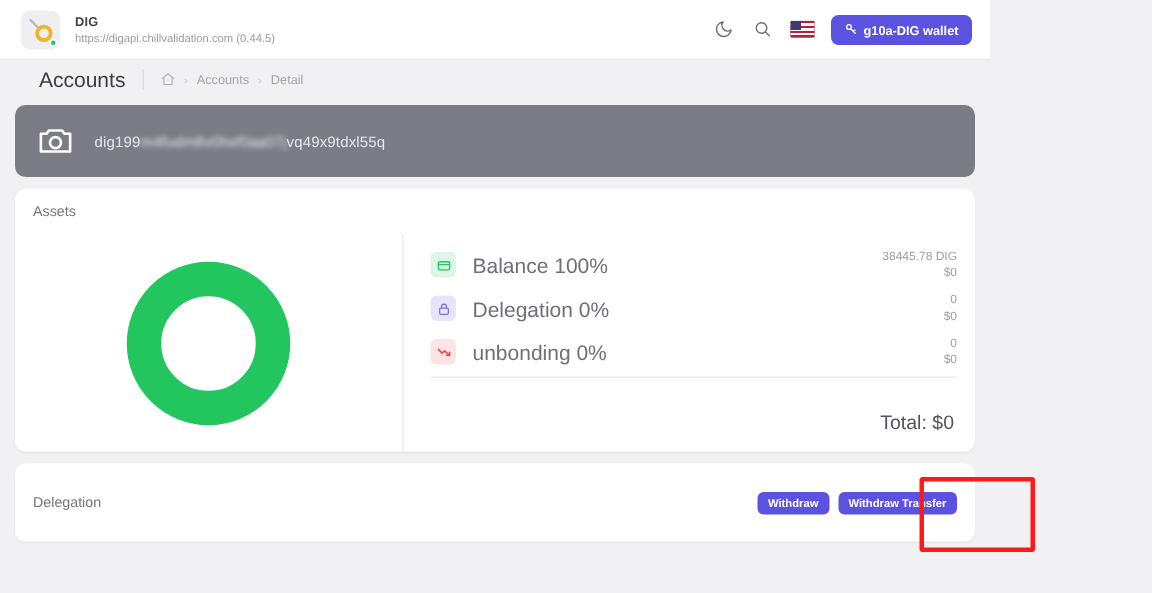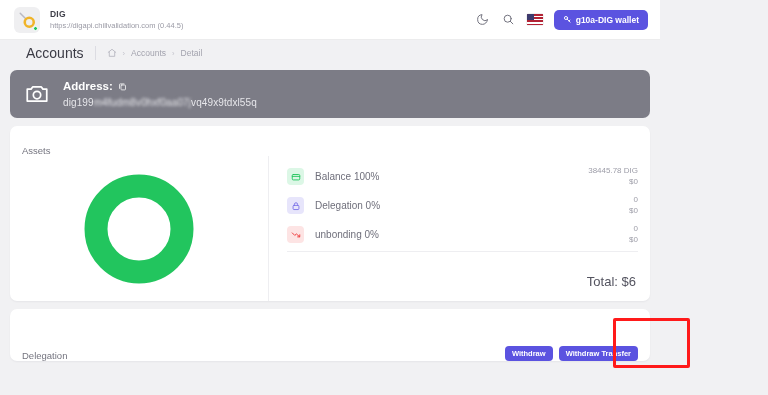--- a/index.html
+++ b/index.html
@@ -77,21 +77,21 @@
     letter-spacing: .1px; position: relative; white-space: nowrap;
   }
   .addr-value .blur { filter: blur(1.6px); }
 
   
   .card {
     margin: 8px 10px 0 10px; background: #fff; border-radius: 7px;
     box-shadow: 0 1px 2px rgba(20,20,40,.05);
   }
   .card-head {
-    height: 30px; display: flex; align-items: flex-end;
+    height: 30px; display: flex; align-items: center;
     padding: 0 12px; position: relative;
   }
   .card-title { font-size: 9.5px; color: #74747f; }
   .head-actions { margin-left: auto; display: flex; gap: 6px; }
   .btn {
     border: none; border-radius: 4px; height: 15px; padding: 0 7px;
     font-size: 7.5px; font-weight: 700; color: #fff; cursor: pointer; white-space: nowrap;
   }
   .btn-indigo { background: #5b53e0; }
   .btn-red { background: #ef4444; }
@@ -107,21 +107,21 @@
   .legend-row {
     display: flex; align-items: center; height: 29px;
   }
   .lg-ic {
     width: 17px; height: 17px; border-radius: 4px;
     display: flex; align-items: center; justify-content: center; flex: 0 0 auto;
   }
   .lg-ic.green { background: #dcf7e6; }
   .lg-ic.purple { background: #e7e5fb; }
   .lg-ic.red { background: #fde4e4; }
-  .lg-label { margin-left: 11px; font-size: 10px; color: #6f6f7b; }
+  .lg-label { margin-left: 11px; font-size: 14px; color: #6f6f7b; }
   .lg-vals { margin-left: auto; text-align: right; line-height: 1.35; }
   .lg-amt { font-size: 8px; color: #9d9da8; white-space: nowrap; }
   .lg-usd { font-size: 8px; color: #9d9da8; }
   .legend-sep { border-top: 1px solid #eeeef1; margin: 2px 0 0 0; }
   .total-row {
     margin-top: auto; text-align: right; padding-right: 2px; padding-bottom: 6px;
     font-size: 13px; color: #53535f;
   }
 
   
@@ -192,29 +192,20 @@
       <span class="crumb-link">Detail</span>
     </div>
   </div>
 
   <div class="addr-banner">
     <svg class="cam-icon" viewBox="0 0 24 24" fill="none" stroke="#ffffff" stroke-width="1.6" stroke-linecap="round" stroke-linejoin="round">
       <path d="M3 7.5h3.5L8 5.5h8l1.5 2H21v11H3z"></path>
         <circle cx="12" cy="13" r="3.4"></circle>
     </svg>
     <div class="addr-text">
-      <div class="addr-label">
-        <span>Address:</span>
-        <span class="copy-ic">
-          <svg width="9" height="9" viewBox="0 0 24 24" fill="none" stroke="#ffffff" stroke-width="2" stroke-linecap="round" stroke-linejoin="round">
-            <rect x="8" y="8" width="12" height="13" rx="2"></rect>
-              <path d="M16 5H6a2 2 0 0 0-2 2v10"></path>
-          </svg>
-        </span>
-      </div>
       <div class="addr-value">
         <span>dig199</span><span class="blur">m4fudm8v0hxf0aa07j</span><span>vq49x9tdxl55q</span>
       </div>
     </div>
   </div>
 
   <div class="card">
     <div class="card-head">
       <div class="card-title">Assets</div>
     </div>
@@ -267,21 +258,21 @@
             <div class="lg-label">unbonding 0%</div>
             <div class="lg-vals">
               <div class="lg-amt">0</div>
               <div class="lg-usd">$0</div>
             </div>
           </div>
 
           <div class="legend-sep"></div>
         </div>
 
-        <div class="total-row">Total: $6</div>
+        <div class="total-row">Total: $0</div>
       </div>
     </div>
   </div>
 
   <div class="card delegation-card">
     <div class="card-head deleg-head">
       <div class="card-title">Delegation</div>
       <div class="head-actions">
         <button class="btn btn-indigo">Withdraw</button>
         <button class="btn btn-indigo">Withdraw Transfer</button>

